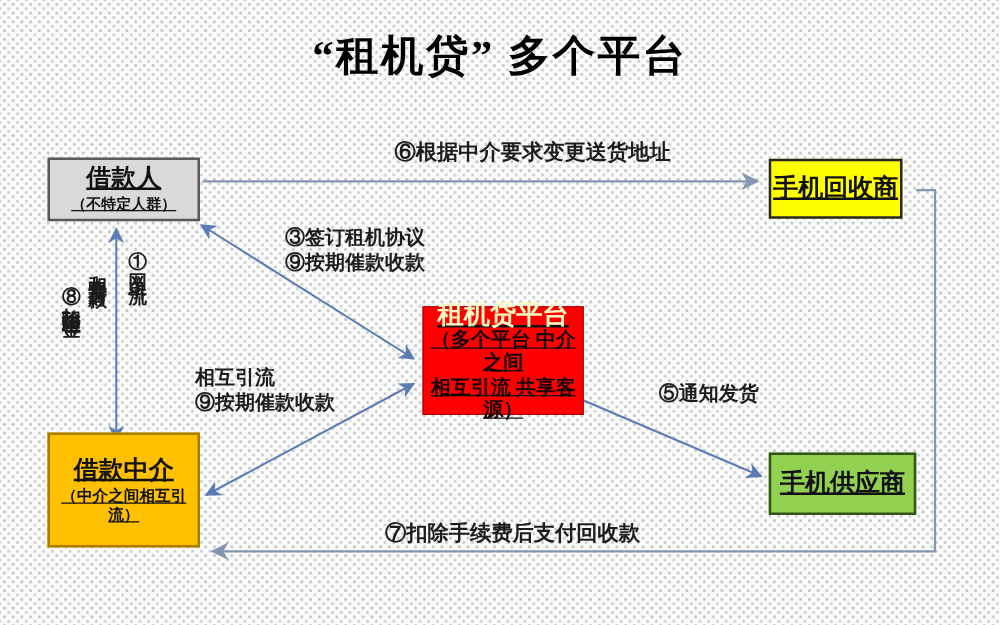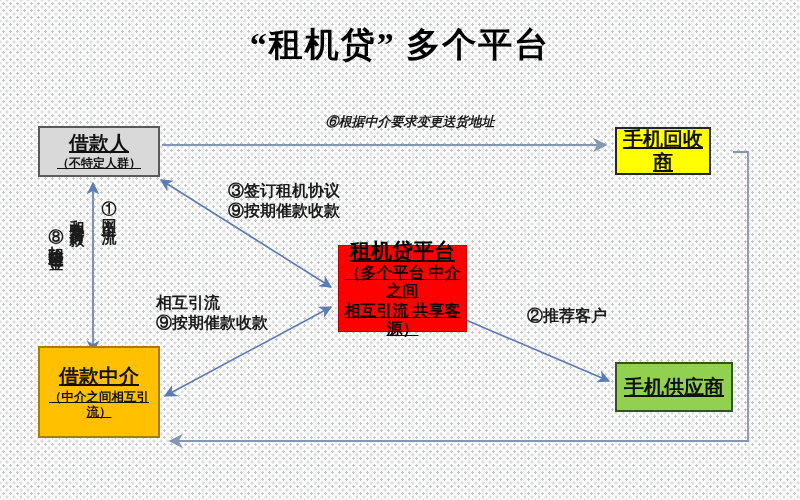--- a/index.html
+++ b/index.html
@@ -18,37 +18,37 @@
     position:absolute;left:0;top:22px;width:800px;text-align:center;
     font-size:34px;font-weight:bold;letter-spacing:2px;color:#000;
   }
   .node{
     position:absolute;display:flex;flex-direction:column;align-items:center;justify-content:center;
     text-align:center;line-height:1.15;box-sizing:border-box;text-decoration:underline;
   }
   .node .nm{font-weight:bold;font-size:20px;}
   .node .sub{font-weight:bold;font-size:12px;margin-top:2px;}
   #node-borrower{left:38px;top:126px;width:122px;height:51px;background:#d9d9d9;border:2px solid #595959;}
-  #node-recycler{left:615px;top:127px;width:96px;height:48px;background:#ffff00;border:2px solid #262626;text-align:center;}
+  #node-recycler{left:615px;top:127px;width:107px;height:48px;background:#ffff00;border:2px solid #262626;text-align:center;}
   #node-platform{left:338px;top:245px;width:129px;height:87px;background:#fe0000;border:1px solid #b30000;}
-  #node-platform .nm{font-size:21px;color:#000000;}
+  #node-platform .nm{font-size:21px;color:#fef9c3;}
   #node-platform .sub{font-size:16px;color:#140000;margin-top:1px;}
   #node-agent{left:38px;top:346px;width:122px;height:92px;background:#ffc000;border:2px solid #a97d00;}
   #node-agent .sub{font-size:12.5px;}
   #node-supplier{left:615px;top:362px;width:118px;height:50px;background:#92d050;border:2px solid #33531b;}
   .lbl{
     position:absolute;font-size:16px;font-weight:bold;color:#1c1c1c;
     line-height:20px;white-space:nowrap;
   }
   .lbl.center{text-align:center;}
   .vlbl{
     position:absolute;writing-mode:vertical-rl;text-orientation:upright;
     font-size:15px;font-weight:bold;color:#1c1c1c;letter-spacing:3px;white-space:nowrap;
   }
-  #lbl-step6{left:288px;top:112px;width:244px;font-size:13px;font-style:italic;}
+  #lbl-step6{left:304px;top:112px;width:244px;font-size:17px;}
   #lbl-step7{left:288px;top:417px;width:244px;font-size:17px;}
   #lbl-step39{left:228px;top:181px;}
   #lbl-step24{left:156px;top:293px;}
   #lbl-step5{left:527px;top:306px;}
   #lbl-step1{left:99px;top:189px;}
   #lbl-step8a{left:46px;top:217px;letter-spacing:2px;}
   #lbl-step8b{left:67px;top:208px;letter-spacing:2px;}
   svg#wires{position:absolute;left:0;top:0;}
 </style>
 </head>
@@ -99,30 +99,31 @@
   <div class="node" id="node-agent">
     <div class="nm">借款中介</div>
     <div class="sub">（中介之间相互引流）</div>
   </div>
 
   <div class="node" id="node-supplier">
     <div class="nm">手机供应商</div>
   </div>
 
   <div class="lbl center" id="lbl-step6">⑥根据中介要求变更送货地址</div>
+  <div class="lbl center" id="lbl-step7">⑦扣除手续费后支付回收款</div>
 
   <div class="lbl" id="lbl-step39">
     <div>③签订租机协议</div>
     <div>⑨按期催款收款</div>
   </div>
 
   <div class="lbl" id="lbl-step24">
     <div>相互引流</div>
     <div>⑨按期催款收款</div>
   </div>
 
-  <div class="lbl" id="lbl-step5">②推荐客户</div>
+  <div class="lbl" id="lbl-step5">⑤通知发货</div>
 
   <div class="vlbl" id="lbl-step1">①网上引流</div>
   <div class="vlbl" id="lbl-step8a">⑧扣除垫付租金</div>
   <div class="vlbl" id="lbl-step8b">和中介费后付款</div>
 
 </div>
 
 </body></html>

